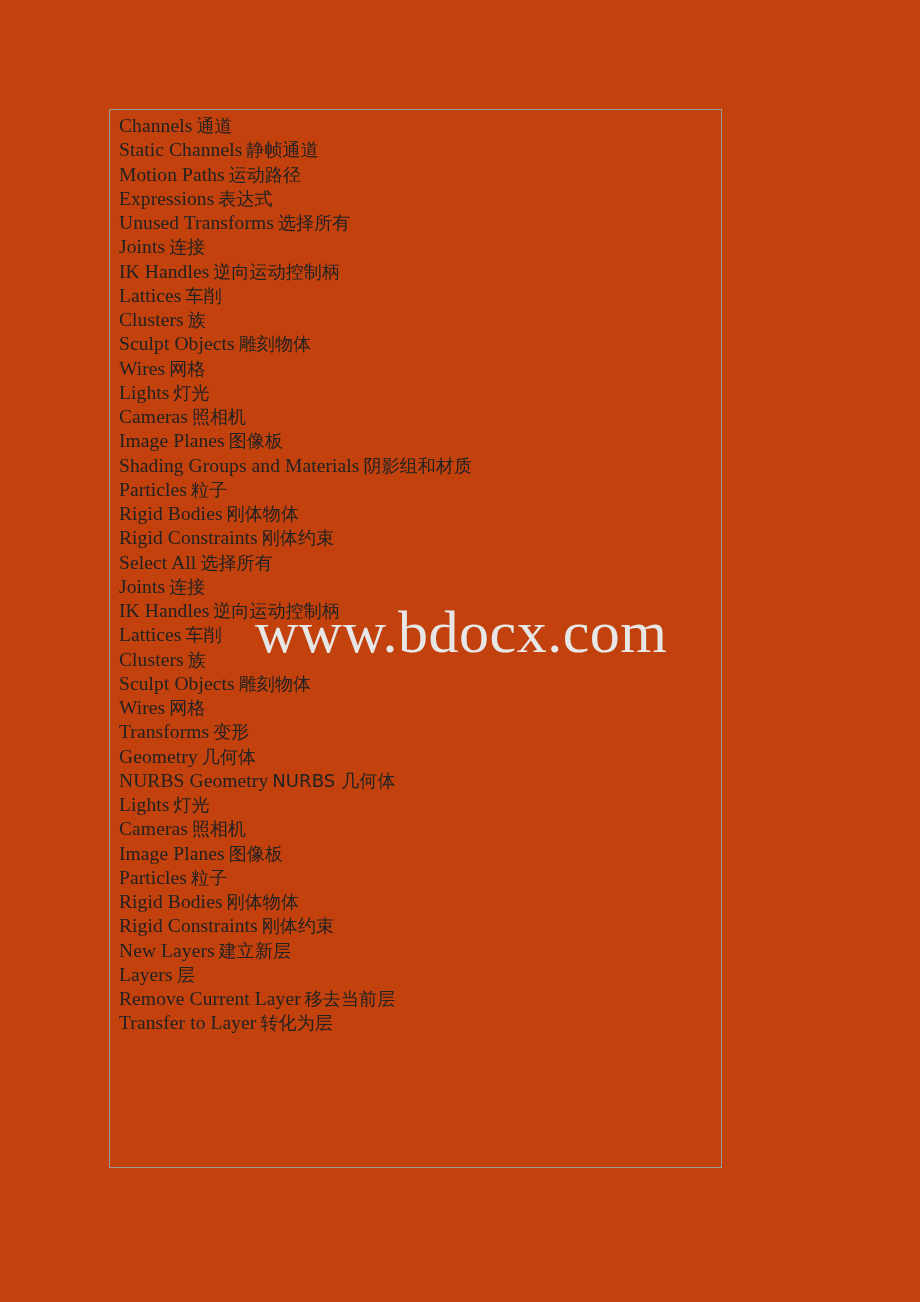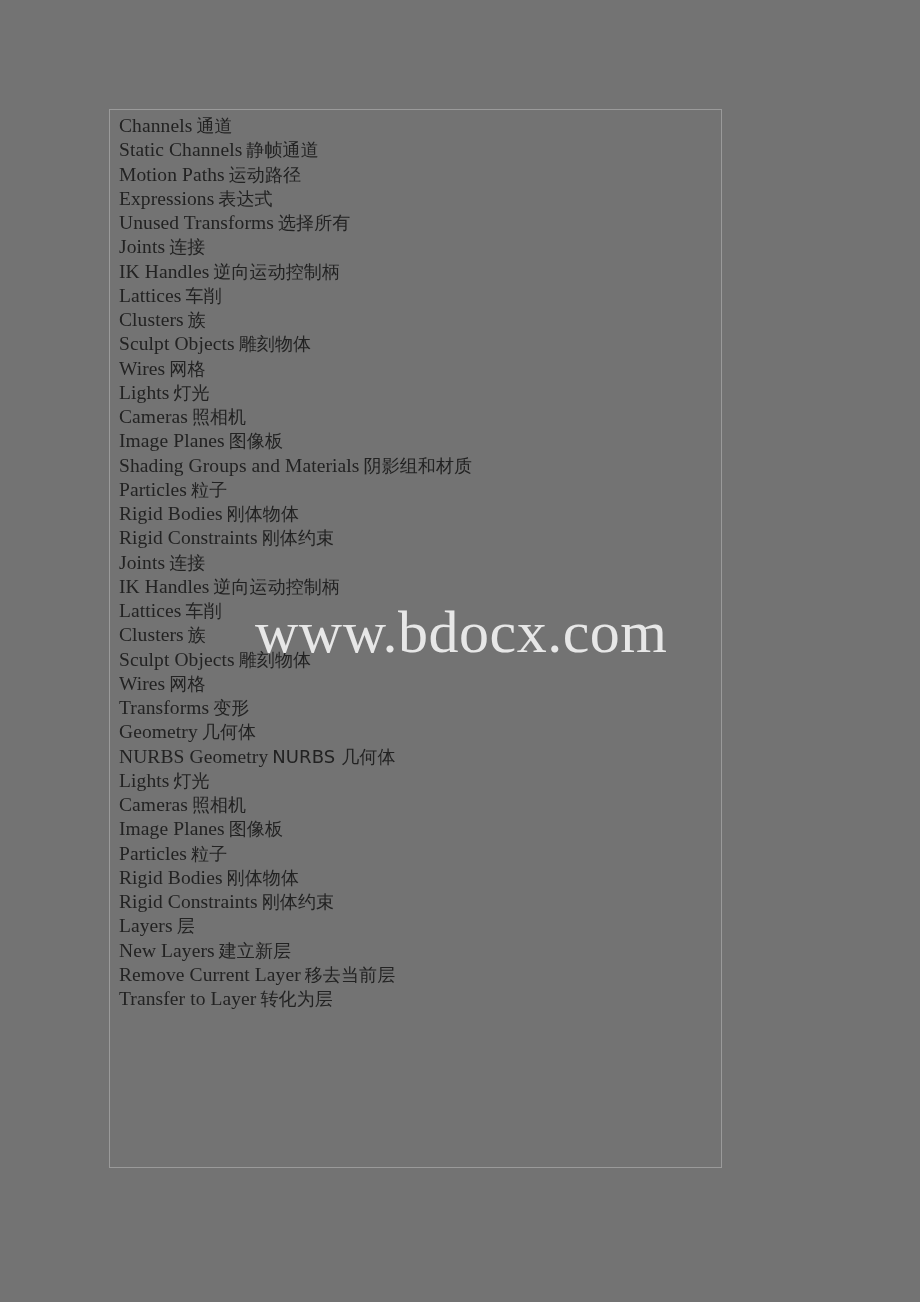--- a/index.html
+++ b/index.html
@@ -14,21 +14,21 @@
     overflow: hidden;
     font-family: "Liberation Serif", "DejaVu Serif", serif;
   }
 
   #page {
     position: absolute;
     left: 0;
     top: 0;
     width: 920px;
     height: 1302px;
-    background: #737373;
+    background: #c2410c;
   }
 
   
   #glossary-box {
     position: absolute;
     left: 109px;
     top: 109px;
     width: 613px;
     height: 1059px;
     box-sizing: border-box;
@@ -101,37 +101,38 @@
         <li class="entry"><span class="term">Clusters</span><span class="gloss">族</span></li>
         <li class="entry"><span class="term">Sculpt Objects</span><span class="gloss">雕刻物体</span></li>
         <li class="entry"><span class="term">Wires</span><span class="gloss">网格</span></li>
         <li class="entry"><span class="term">Lights</span><span class="gloss">灯光</span></li>
         <li class="entry"><span class="term">Cameras</span><span class="gloss">照相机</span></li>
         <li class="entry"><span class="term">Image Planes</span><span class="gloss">图像板</span></li>
         <li class="entry"><span class="term">Shading Groups and Materials</span><span class="gloss">阴影组和材质</span></li>
         <li class="entry"><span class="term">Particles</span><span class="gloss">粒子</span></li>
         <li class="entry"><span class="term">Rigid Bodies</span><span class="gloss">刚体物体</span></li>
         <li class="entry"><span class="term">Rigid Constraints</span><span class="gloss">刚体约束</span></li>
+        <li class="entry"><span class="term">Select All</span><span class="gloss">选择所有</span></li>
         <li class="entry"><span class="term">Joints</span><span class="gloss">连接</span></li>
         <li class="entry"><span class="term">IK Handles</span><span class="gloss">逆向运动控制柄</span></li>
         <li class="entry"><span class="term">Lattices</span><span class="gloss">车削</span></li>
         <li class="entry"><span class="term">Clusters</span><span class="gloss">族</span></li>
         <li class="entry"><span class="term">Sculpt Objects</span><span class="gloss">雕刻物体</span></li>
         <li class="entry"><span class="term">Wires</span><span class="gloss">网格</span></li>
         <li class="entry"><span class="term">Transforms</span><span class="gloss">变形</span></li>
         <li class="entry"><span class="term">Geometry</span><span class="gloss">几何体</span></li>
         <li class="entry"><span class="term">NURBS Geometry</span><span class="gloss">NURBS 几何体</span></li>
         <li class="entry"><span class="term">Lights</span><span class="gloss">灯光</span></li>
         <li class="entry"><span class="term">Cameras</span><span class="gloss">照相机</span></li>
         <li class="entry"><span class="term">Image Planes</span><span class="gloss">图像板</span></li>
         <li class="entry"><span class="term">Particles</span><span class="gloss">粒子</span></li>
         <li class="entry"><span class="term">Rigid Bodies</span><span class="gloss">刚体物体</span></li>
         <li class="entry"><span class="term">Rigid Constraints</span><span class="gloss">刚体约束</span></li>
+        <li class="entry"><span class="term">New Layers</span><span class="gloss">建立新层</span></li>
         <li class="entry"><span class="term">Layers</span><span class="gloss">层</span></li>
-        <li class="entry"><span class="term">New Layers</span><span class="gloss">建立新层</span></li>
         <li class="entry"><span class="term">Remove Current Layer</span><span class="gloss">移去当前层</span></li>
         <li class="entry"><span class="term">Transfer to Layer</span><span class="gloss">转化为层</span></li>
       </ul>
   </div>
 
   <div id="watermark">www.bdocx.com</div>
 
 </div>
 
 </body></html>

